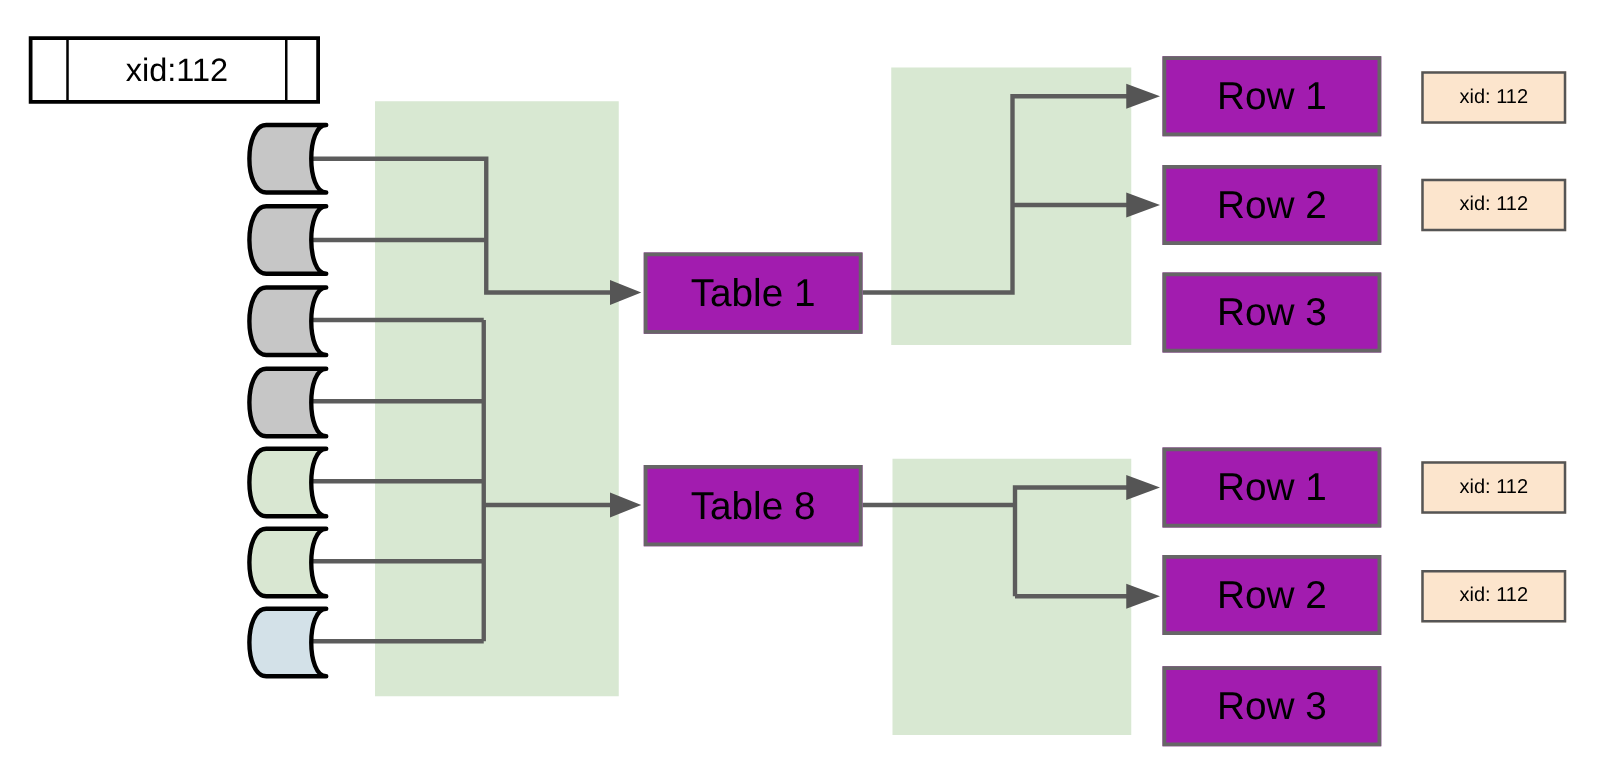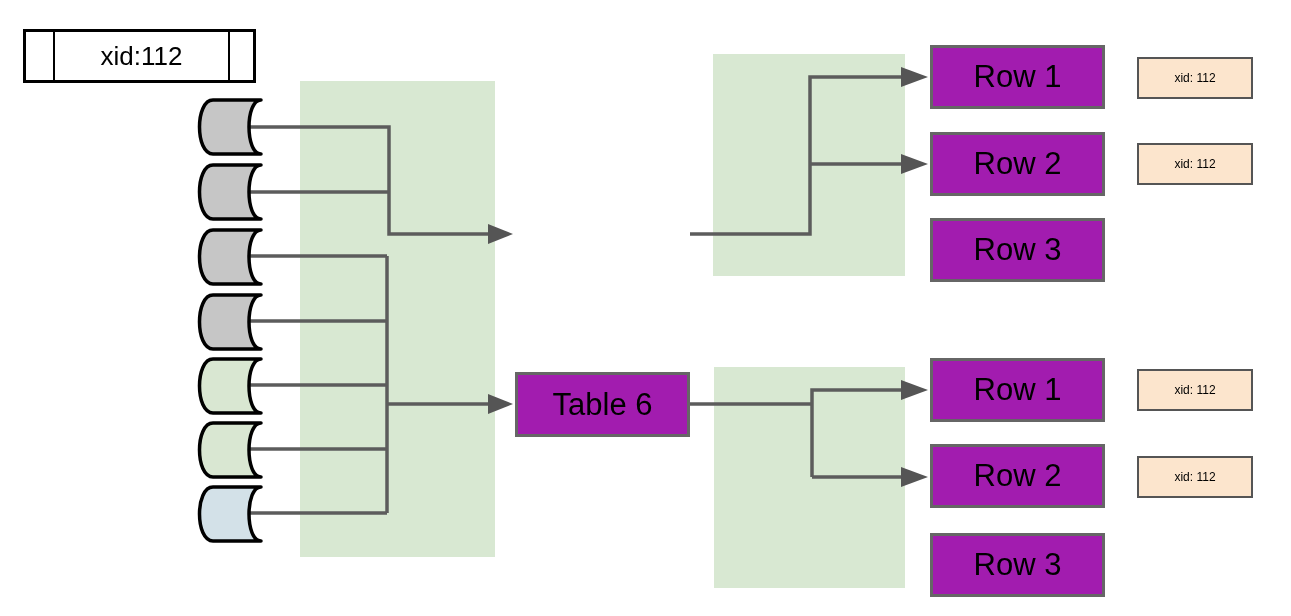--- a/index.html
+++ b/index.html
@@ -79,21 +79,21 @@
   #t2-row-2 { top: 444px; }
   #t2-row-3 { top: 533px; }
 
   .xid-badge {
     position: absolute;
     left: 1137px;
     width: 116px; height: 42px;
     background: #fce5cd;
     border: 2.5px solid #555555;
     display: flex; align-items: center; justify-content: center;
-    font-size: 12px; color: #000000;
+    font-size: 16px; color: #000000;
     z-index: 3;
   }
   #t1-badge-1 { top: 57px; }
   #t1-badge-2 { top: 143px; }
   #t2-badge-1 { top: 369px; }
   #t2-badge-2 { top: 456px; }
 </style>
 </head>
 <body>
 
@@ -152,21 +152,22 @@
   <svg class="page-shape" style="top:356px" viewBox="0 0 72 60">
     <path d="M 68 3 L 20 3 C 2 3 2 57 20 57 L 68 57 C 52 57 52 3 68 3 Z" fill="#d9e7d2"></path>
   </svg>
   <svg class="page-shape" style="top:420px" viewBox="0 0 72 60">
     <path d="M 68 3 L 20 3 C 2 3 2 57 20 57 L 68 57 C 52 57 52 3 68 3 Z" fill="#d9e7d2"></path>
   </svg>
   <svg class="page-shape" style="top:484px" viewBox="0 0 72 60">
     <path d="M 68 3 L 20 3 C 2 3 2 57 20 57 L 68 57 C 52 57 52 3 68 3 Z" fill="#d3e1e8"></path>
   </svg>
 
-  <div class="node-box table-box" id="table-2">Table 6</div>
+  <div class="node-box table-box" id="table-1">Table 1</div>
+  <div class="node-box table-box" id="table-2">Table 8</div>
 
   <div class="node-box row-box" id="t1-row-1">Row 1</div>
   <div class="node-box row-box" id="t1-row-2">Row 2</div>
   <div class="node-box row-box" id="t1-row-3">Row 3</div>
 
   <div class="node-box row-box" id="t2-row-1">Row 1</div>
   <div class="node-box row-box" id="t2-row-2">Row 2</div>
   <div class="node-box row-box" id="t2-row-3">Row 3</div>
 
   <div class="xid-badge" id="t1-badge-1">xid: 112</div>

